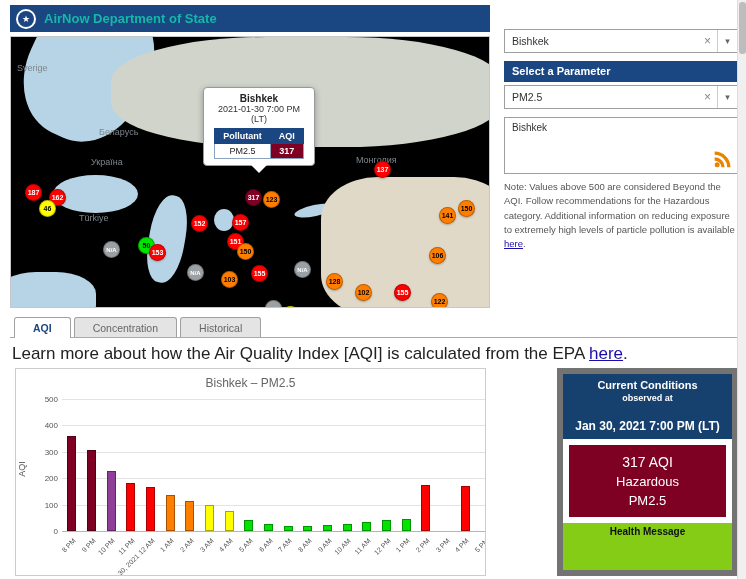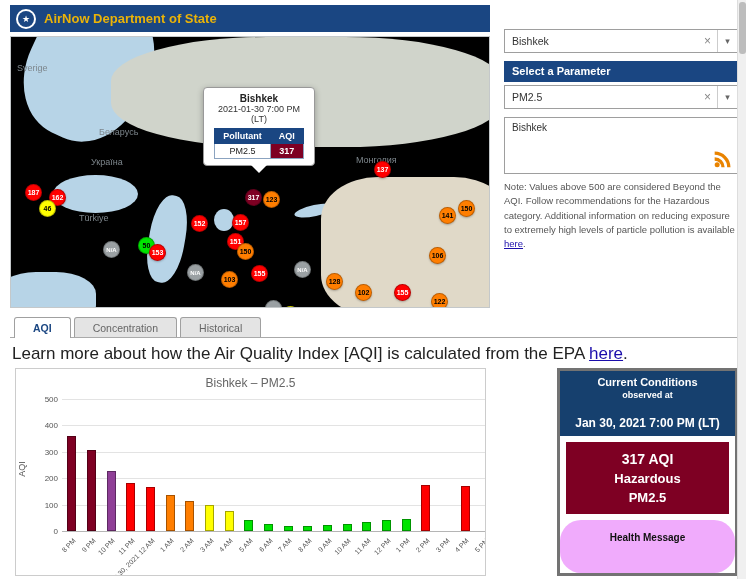--- a/index.html
+++ b/index.html
@@ -4,21 +4,21 @@
 <style>
   * { margin:0; padding:0; box-sizing:border-box; }
   body { font-family:"Liberation Sans", sans-serif; background:#fff; }
   #page { position:relative; width:746px; height:579px; background:#fff; overflow:hidden; }
 
   
   .header { position:absolute; left:10px; top:5px; width:480px; height:27px; background:#1a4682;
             display:flex; align-items:center; padding-left:6px; }
   .seal { width:20px; height:20px; border-radius:50%; background:#fff; display:flex; align-items:center; justify-content:center; }
   .seal-inner { width:16px; height:16px; border-radius:50%; background:#1a4682; color:#fff; font-size:9px; line-height:16px; text-align:center; }
-  .header-title { color:#eab308; font-weight:bold; font-size:13px; margin-left:8px; }
+  .header-title { color:#14b8a6; font-weight:bold; font-size:13px; margin-left:8px; }
 
   
   .map { position:absolute; left:10px; top:36px; width:480px; height:272px; background:#000000;
          border:1px solid #c4c8ca; overflow:hidden; }
   .water { position:absolute; background:#b7d4e7; }
   .landpatch { position:absolute; }
   .maplabel { position:absolute; color:#7d868c; font-size:9px; white-space:nowrap; z-index:1; }
   .marker { position:absolute; width:17px; height:17px; border-radius:50%; font-size:7px; font-weight:bold;
             display:flex; align-items:center; justify-content:center; z-index:2;
             border:1px solid rgba(0,0,0,.25); box-shadow:0 1px 2px rgba(0,0,0,.25); }
@@ -69,30 +69,30 @@
   .y-label { position:absolute; left:-2px; top:95px; font-size:9px; color:#555; transform:rotate(-90deg); }
   #plot { position:absolute; left:46px; top:30px; width:472px; height:132px; }
   .grid { position:absolute; left:0; width:100%; height:1px; background:#e3e3e3; }
   .grid.zero { background:#b5b5b5; }
   .ytick { position:absolute; left:-32px; width:28px; text-align:right; font-size:8px; color:#555; }
   .bar { position:absolute; width:9px; border:1px solid rgba(0,0,0,.35); }
   .xlabel { position:absolute; width:100px; text-align:right; font-size:7px; color:#555;
             transform:rotate(-45deg); transform-origin:100% 0; white-space:nowrap; }
 
   
-  .current { position:absolute; left:557px; top:368px; width:181px; height:208px; border:3px solid #737373;
+  .current { position:absolute; left:557px; top:368px; width:181px; height:208px; border:6px solid #737373;
              background:#fff; display:flex; flex-direction:column; }
   .cc-head { background:#16406e; color:#fff; text-align:center; padding:5px 4px 6px; }
   .cc-title { font-size:11px; font-weight:bold; }
   .cc-observed { font-size:9px; font-weight:bold; margin-top:2px; }
   .cc-dt { font-size:12px; font-weight:bold; margin-top:16px; }
-  .cc-aqi { background:#7e0023; color:#fff; text-align:center; margin:6px; padding:9px 4px; font-weight:bold; }
+  .cc-aqi { background:#7e0023; color:#fff; text-align:center; margin:6px; padding:9px 4px; font-weight:normal; }
   .cc-aqi-val { font-size:14px; }
   .cc-aqi-cat, .cc-aqi-pol { font-size:13px; margin-top:4px; }
-  .cc-health { background:#f0abfc; flex:1; padding:12px 7px;border-radius:21px; }
+  .cc-health { background:#84cc16; flex:1; padding:3px 7px; }
   .cc-health-title { text-align:center; font-size:10px; font-weight:bold; color:#111; }
   .cc-health-text { font-size:9px; color:#222; line-height:1.45; margin-top:3px; }
 
   
   .scrollbar { position:absolute; right:0; top:0; width:9px; height:579px; background:#f0f0f0; border-left:1px solid #ddd; }
   .scroll-thumb { position:absolute; left:1px; top:2px; width:7px; height:52px; background:#bdbdbd; border-radius:3px; }
 </style>
 </head>
 <body>
 

